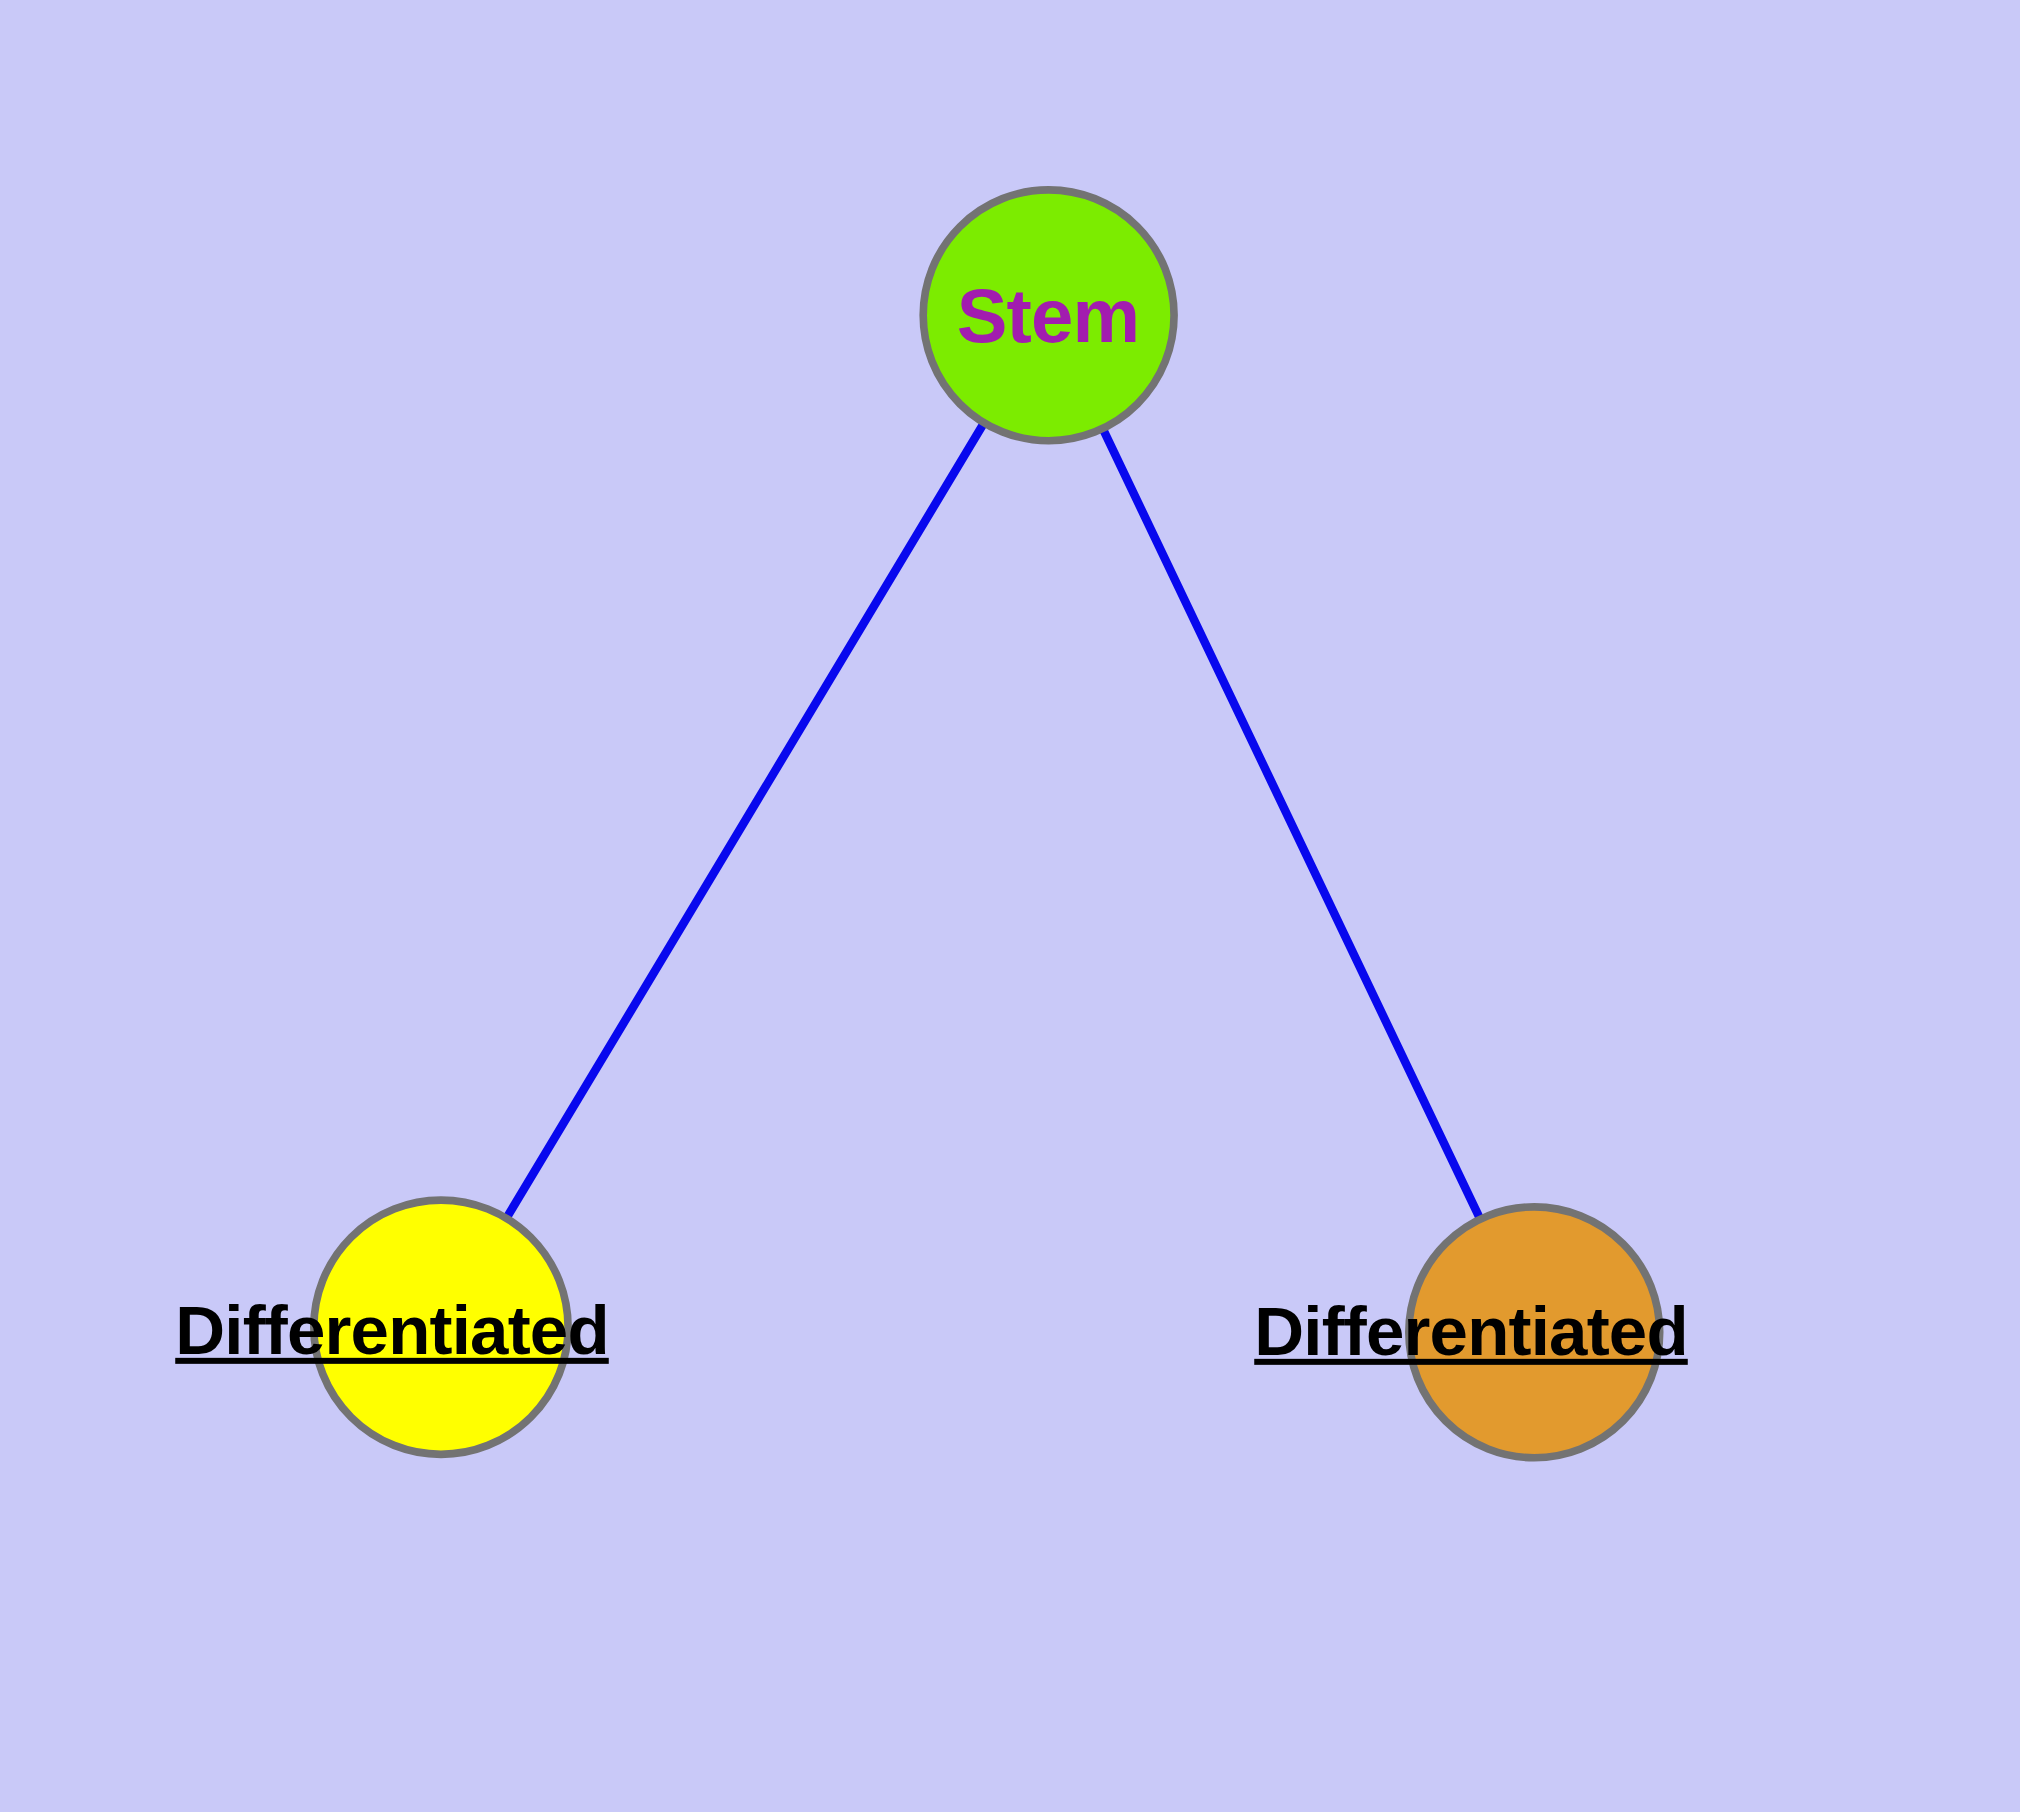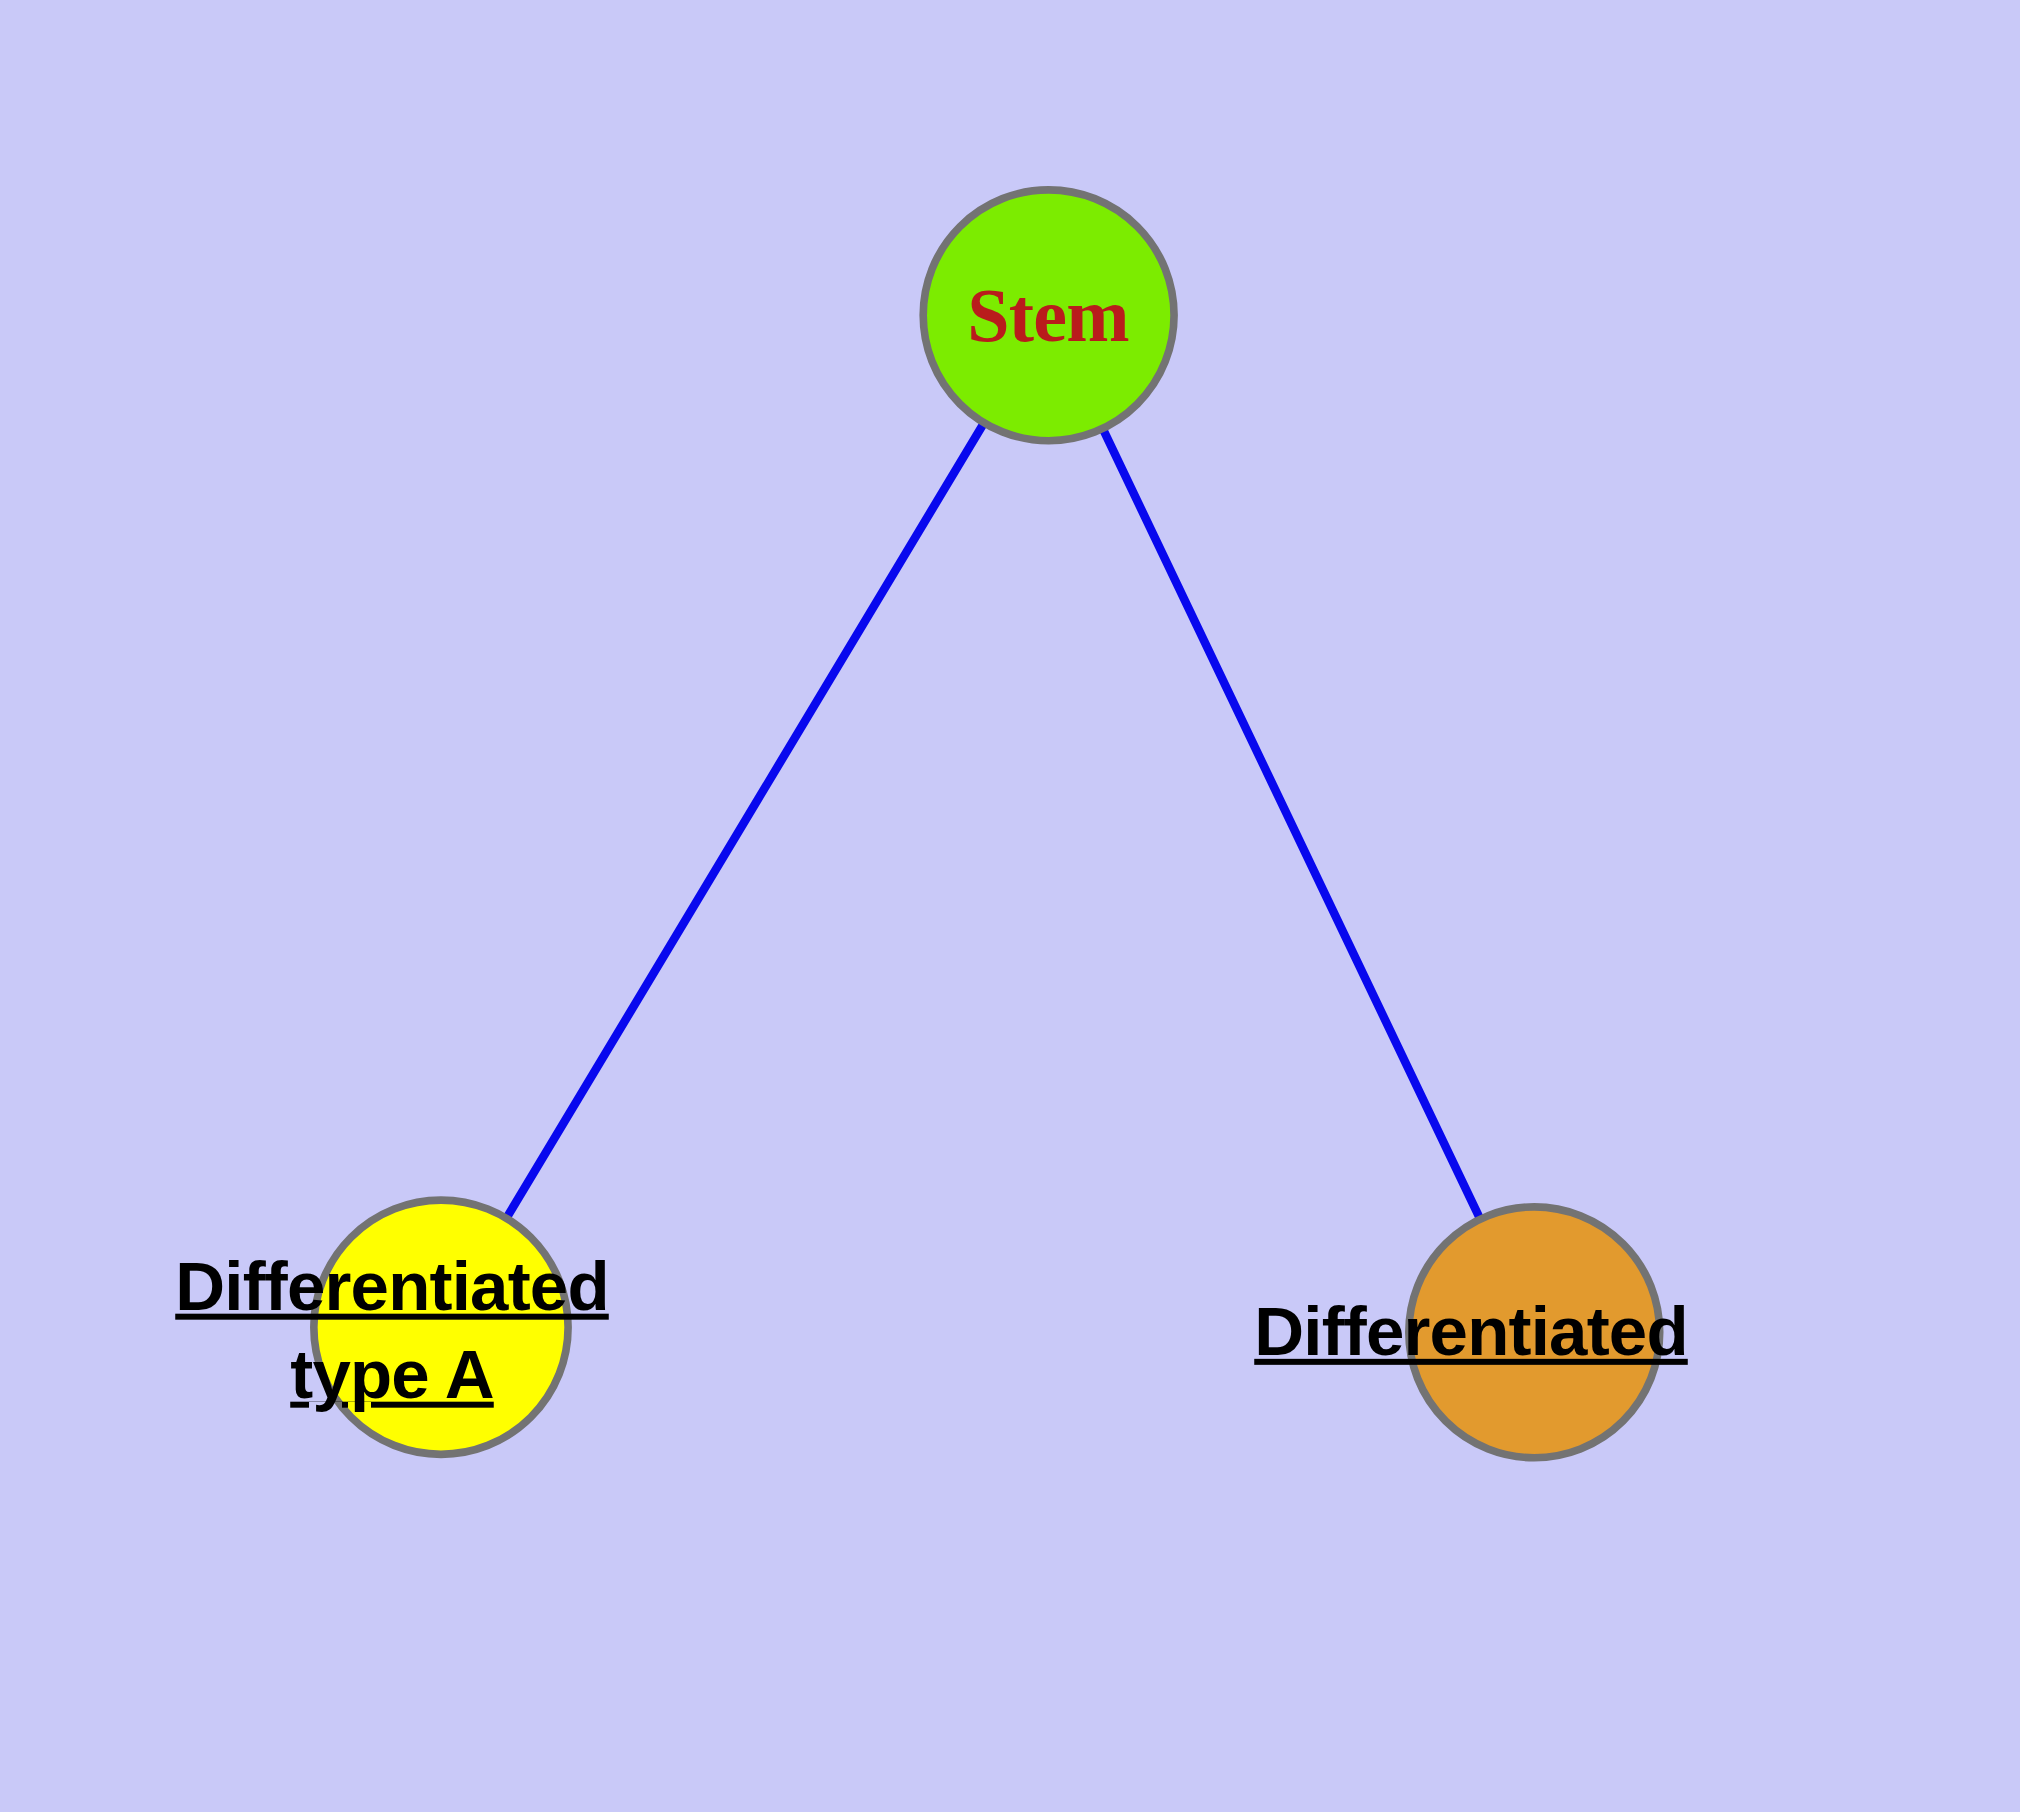--- a/index.html
+++ b/index.html
@@ -64,25 +64,24 @@
   <svg class="graph-svg" viewBox="0 0 2384 2138" xmlns="http://www.w3.org/2000/svg">
 
     <line class="edge-line" x1="1237" y1="372" x2="520" y2="1566" stroke="#0808EE"></line>
     <line class="edge-line" x1="1237" y1="372" x2="1810" y2="1572" stroke="#0808EE"></line>
 
     <circle class="node-circle" cx="1237" cy="372" r="148" fill="#7CEC00" stroke="#737373"></circle>
     <circle class="node-circle" cx="520" cy="1566" r="150" fill="#FFFF00" stroke="#737373"></circle>
     <circle class="node-circle" cx="1810" cy="1572" r="148" fill="#E29A2E" stroke="#737373"></circle>
   </svg>
 
-  <div class="node-label single label-stem" style="color: #b91c1c; font-family: Liberation Serif, serif;">Stem</div>
+  <div class="node-label single label-stem" style="color: #a21caf;">Stem</div>
 
   <div class="node-label multi label-a" style="color: rgb(0, 0, 0);">
     <span class="label-line">Differentiated</span>
-    <span class="label-line">type A</span>
   </div>
 
   <div class="node-label multi label-b" style="color: rgb(0, 0, 0);">
     <span class="label-line">Differentiated</span>
   </div>
 
 </div>
 
 
 </body></html>

